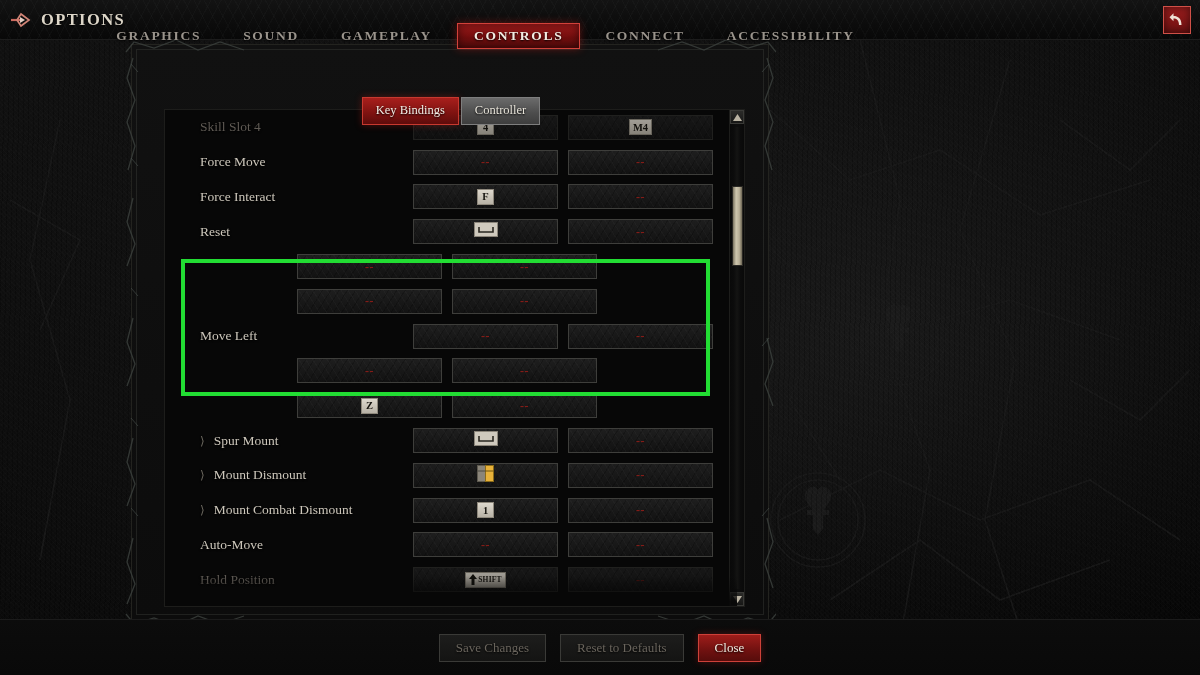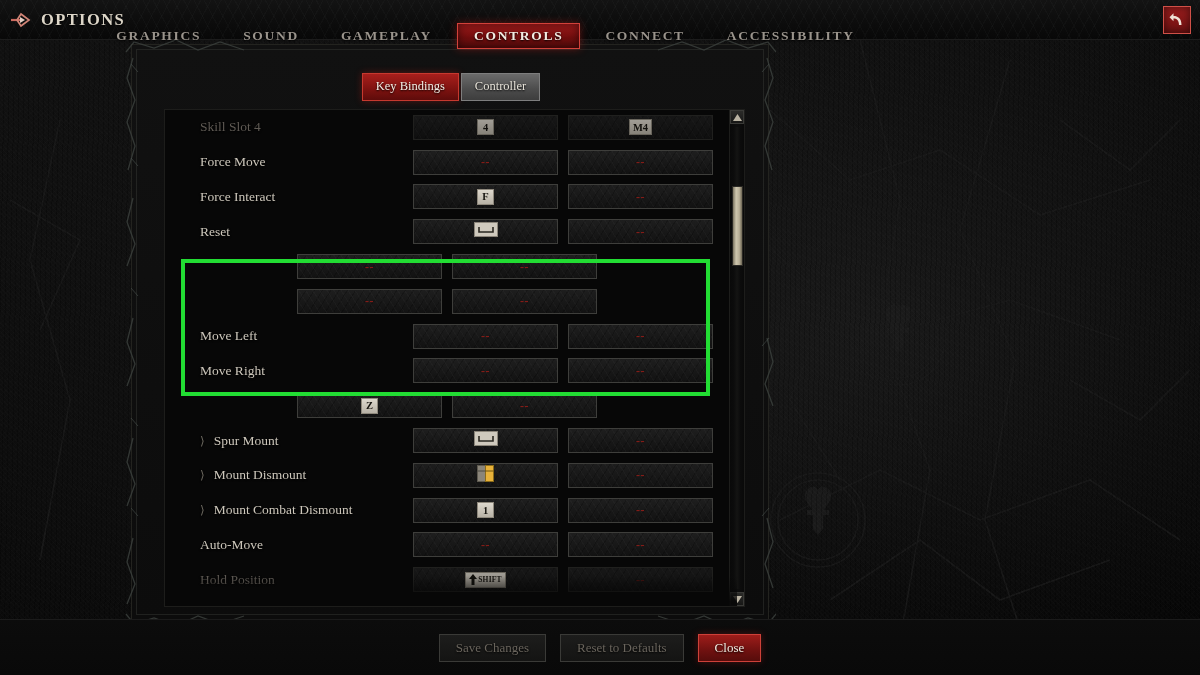--- a/index.html
+++ b/index.html
@@ -108,20 +108,21 @@
   .subtab.active {
     color: #f4efe6;
     background: linear-gradient(180deg,#a81f1c 0%, #7d1210 60%, #5e0c0b 100%);
     border: 1px solid #c7392f;
     box-shadow: 0 0 7px rgba(190,30,25,0.4);
   }
   .subtab.inactive {
     color: #e8e4da;
     background: linear-gradient(180deg,#6b6b6b 0%, #4e4e4e 55%, #3d3d3d 100%);
     border: 1px solid #7e7e7e;
+    margin-top: 24px;
   }
 
   
   .listwrap {
     position: absolute; left: 32px; top: 64px; width: 574px; height: 498px;
     background: #070707;
     border: 1px solid #1d1d1b;
     overflow: hidden;
   }
   .listinner { position: absolute; left: 0; top: 0; width: 574px; }
@@ -348,21 +349,20 @@
           <div class="row">
             <div class="row-label"><span>Move Left</span></div>
             <div class="bindcell">
               <span class="empty-dash">--</span>
             </div>
             <div class="bindcell">
               <span class="empty-dash">--</span>
             </div>
           </div>
           <div class="row">
-            <div class="row-label"><span>Move Right</span></div>
             <div class="bindcell">
               <span class="empty-dash">--</span>
             </div>
             <div class="bindcell">
               <span class="empty-dash">--</span>
             </div>
           </div>
           <div class="row">
             <div class="bindcell">
               <span class="keycap">Z</span>

